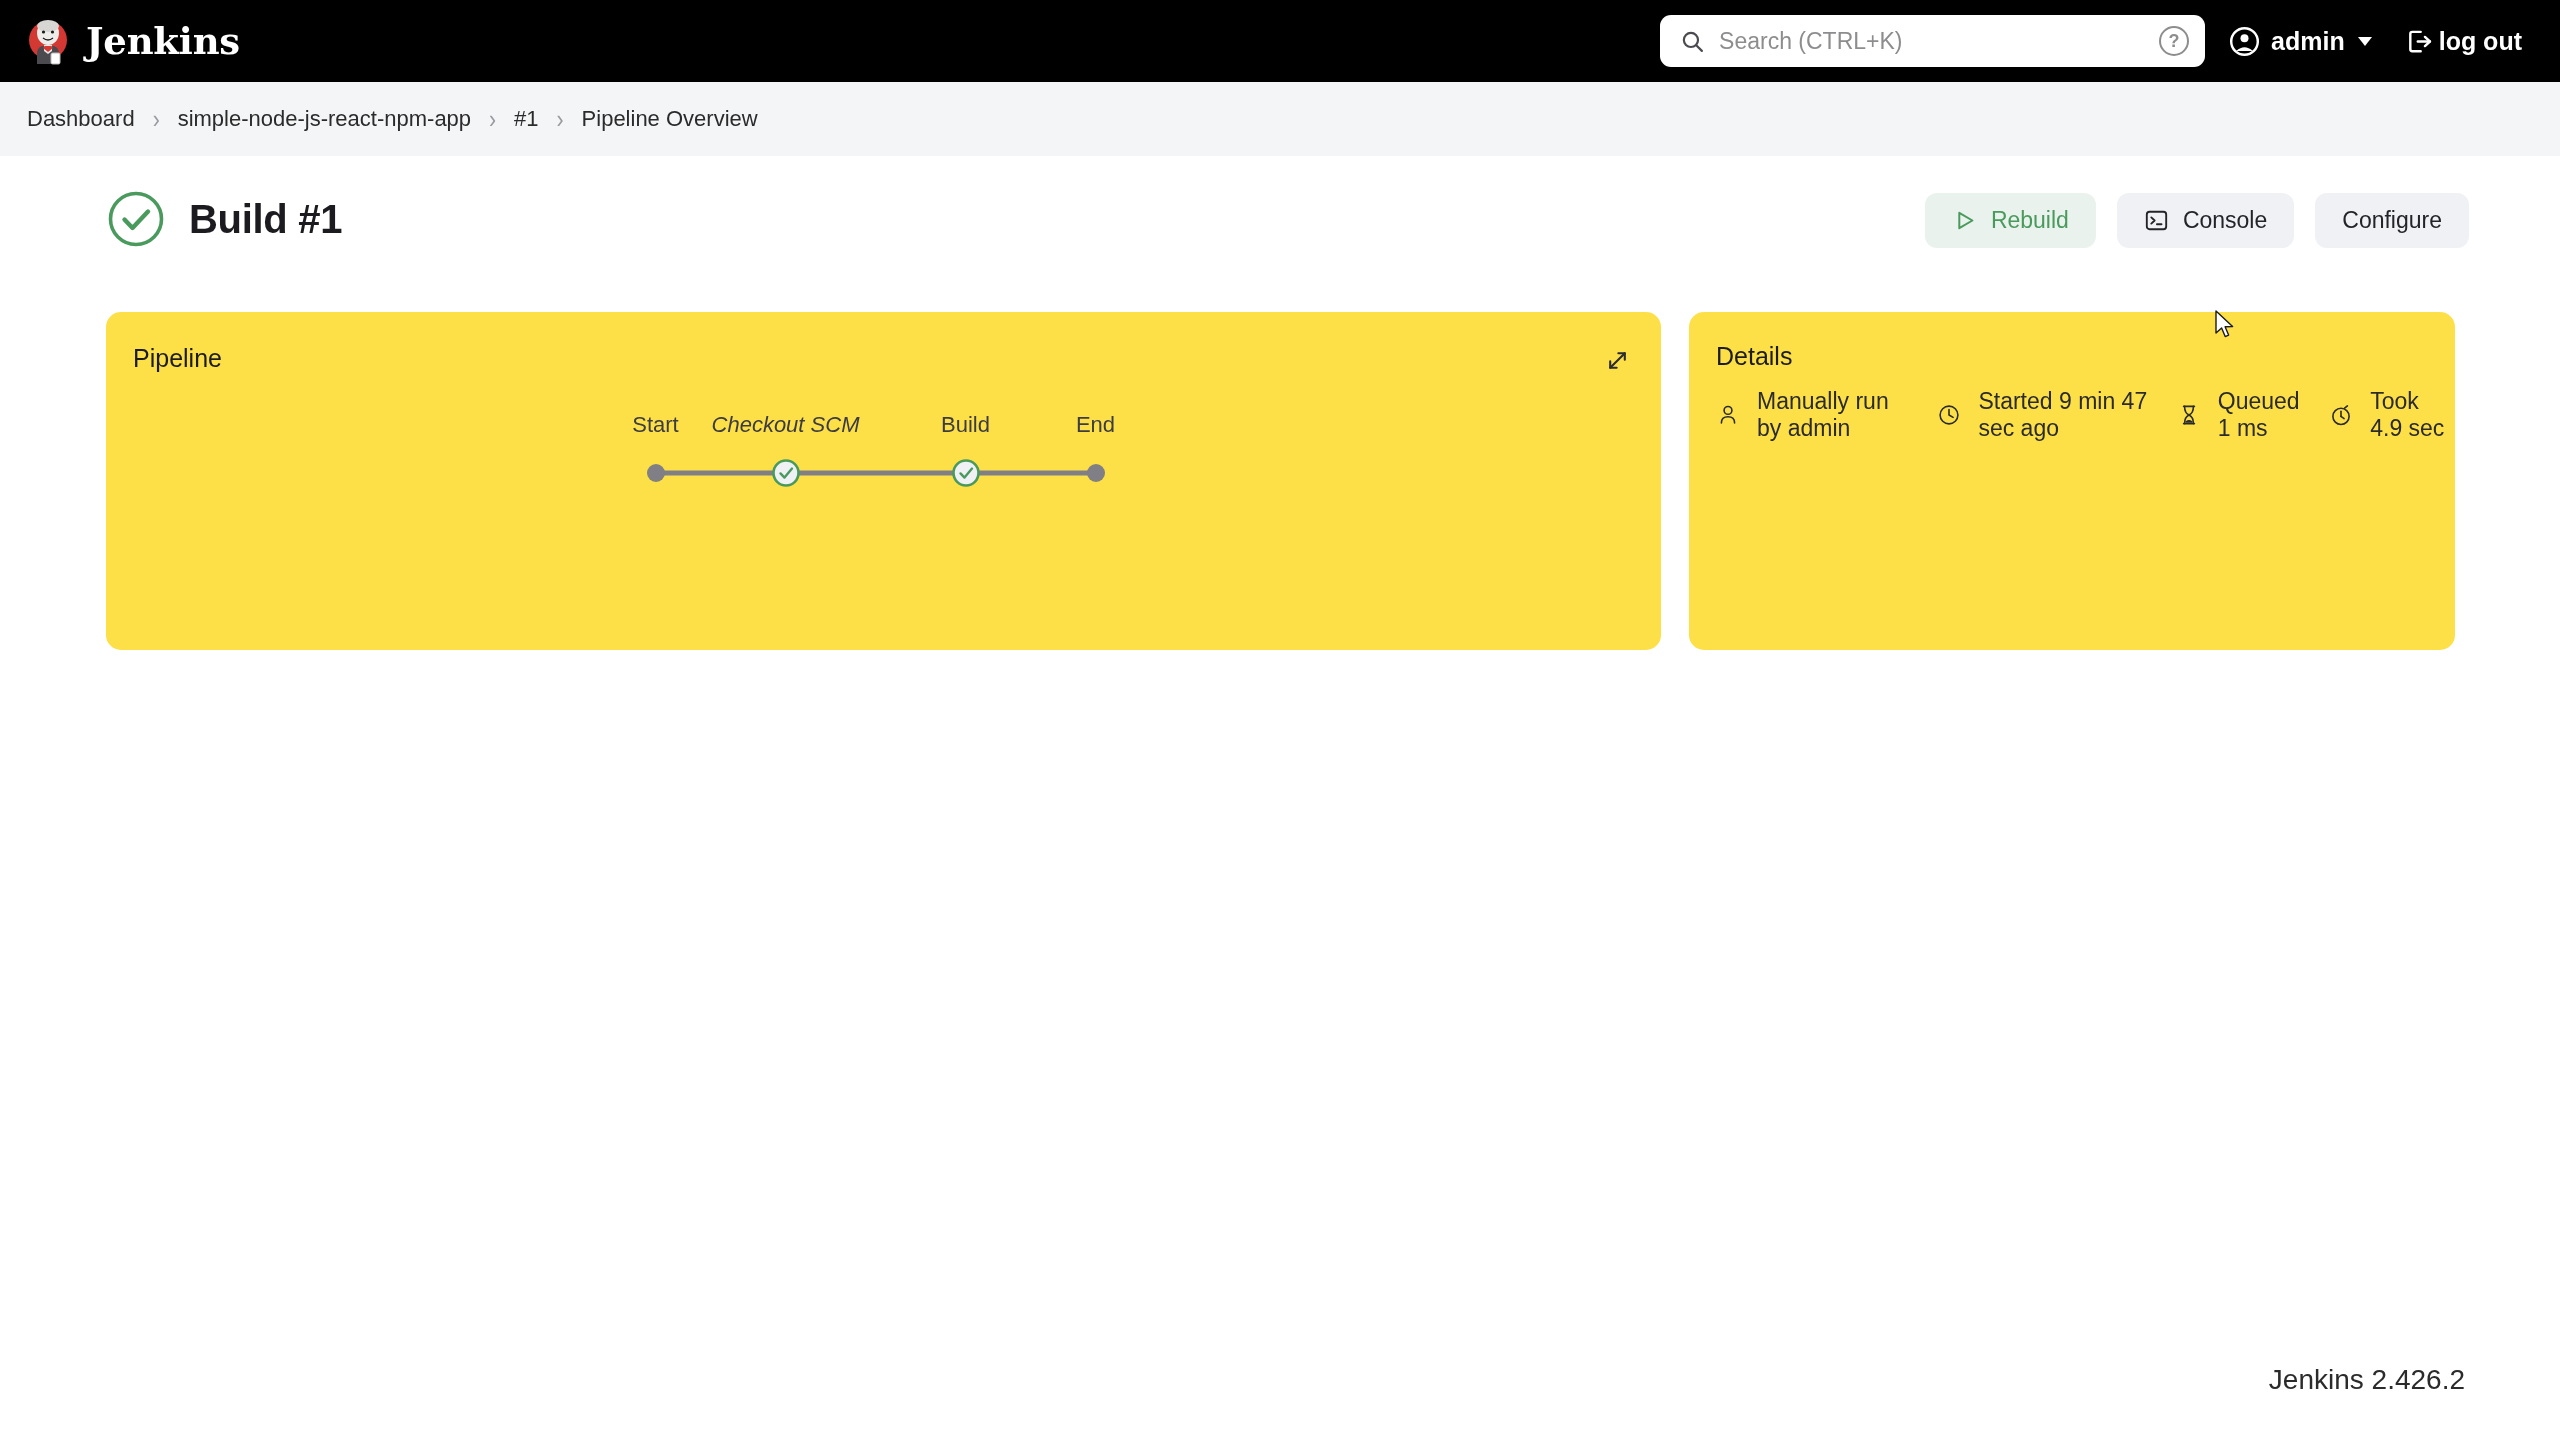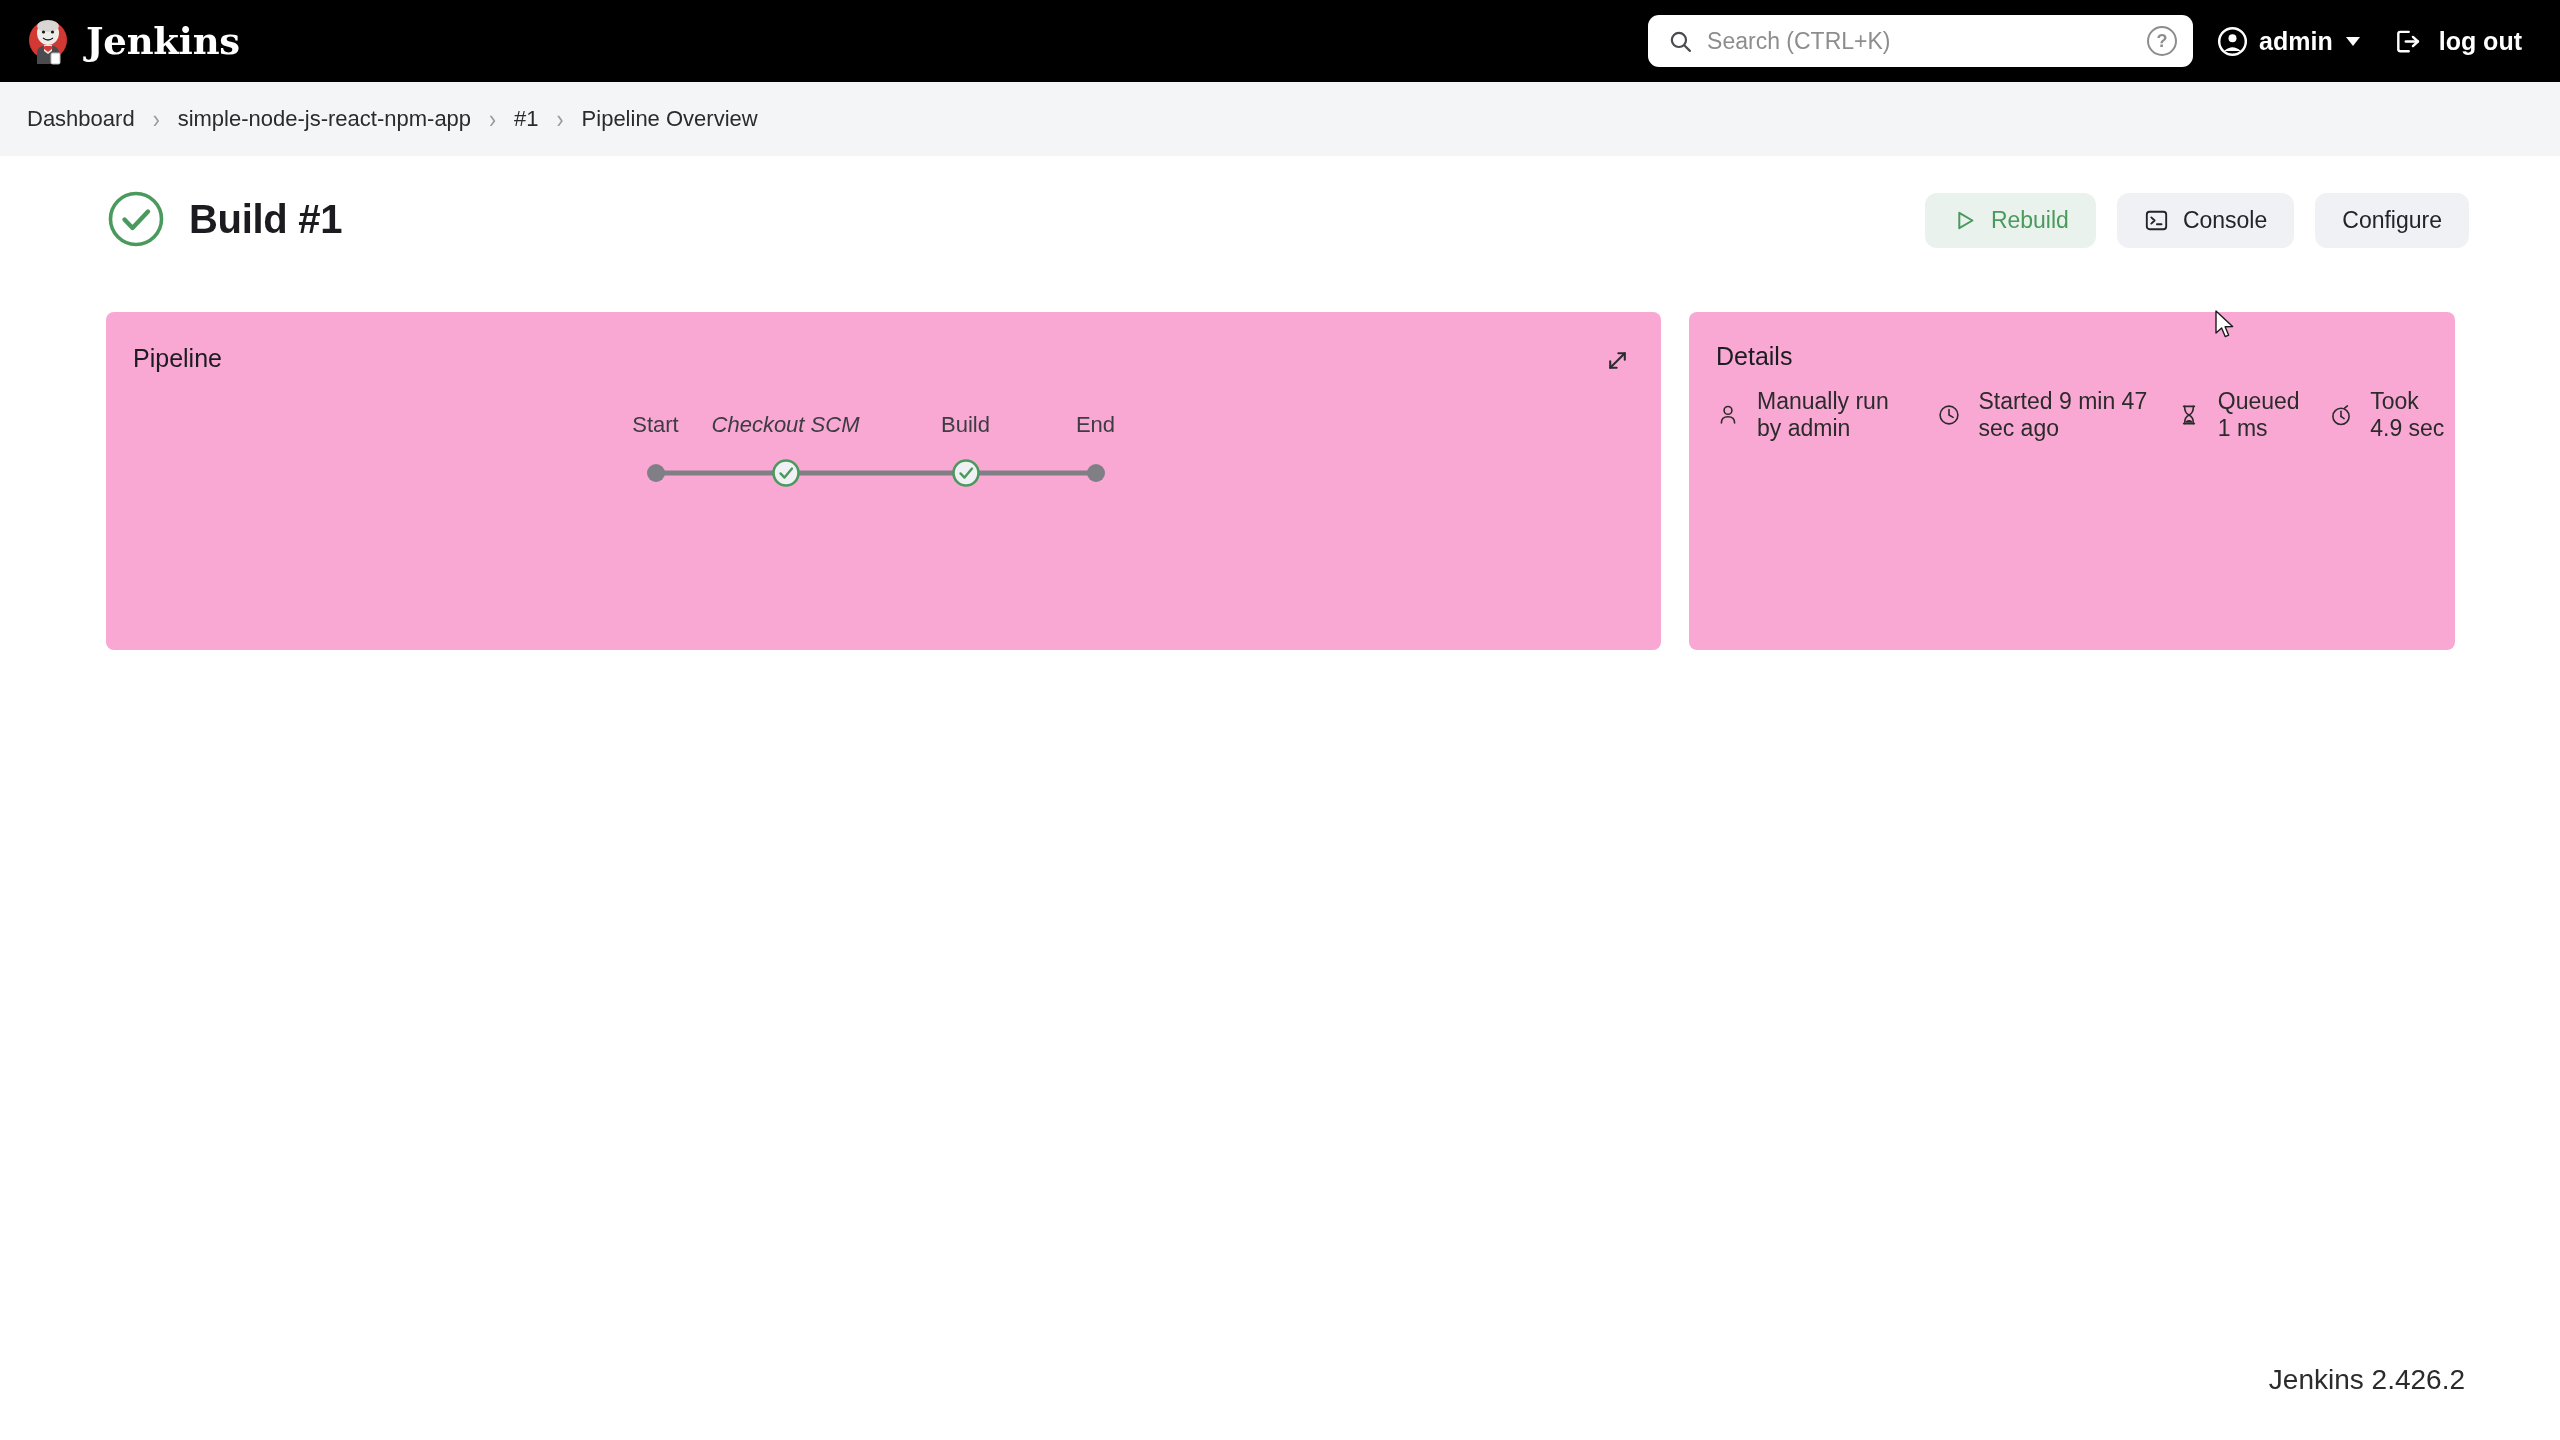--- a/index.html
+++ b/index.html
@@ -103,21 +103,21 @@
     width: 0; height: 0;
     border-left: 7px solid transparent;
     border-right: 7px solid transparent;
     border-top: 9px solid #ffffff;
     margin-left: 2px;
   }
 
   .logout-link {
     display: flex;
     align-items: center;
-    gap: 17px;
+    gap: 5px;
     color: #ffffff;
     margin-left: 33px;
     margin-right: 38px;
     cursor: pointer;
     text-decoration: none;
   }
   .logout-label {
     font-size: 25px;
     font-weight: 700;
   }
@@ -194,22 +194,22 @@
     color: #23232a;
   }
   .btn-primary {
     background: #e9f2ec;
     color: #4a9a5e;
   }
 
   
   .card {
     position: absolute;
-    background: #f9a8d4;
-    border-radius: 8px;
+    background: #fde047;
+    border-radius: 15px;
   }
   .card-pipeline {
     left: 106px;
     top: 312px;
     width: 1555px;
     height: 338px;
   }
   .card-details {
     left: 1689px;
     top: 312px;

